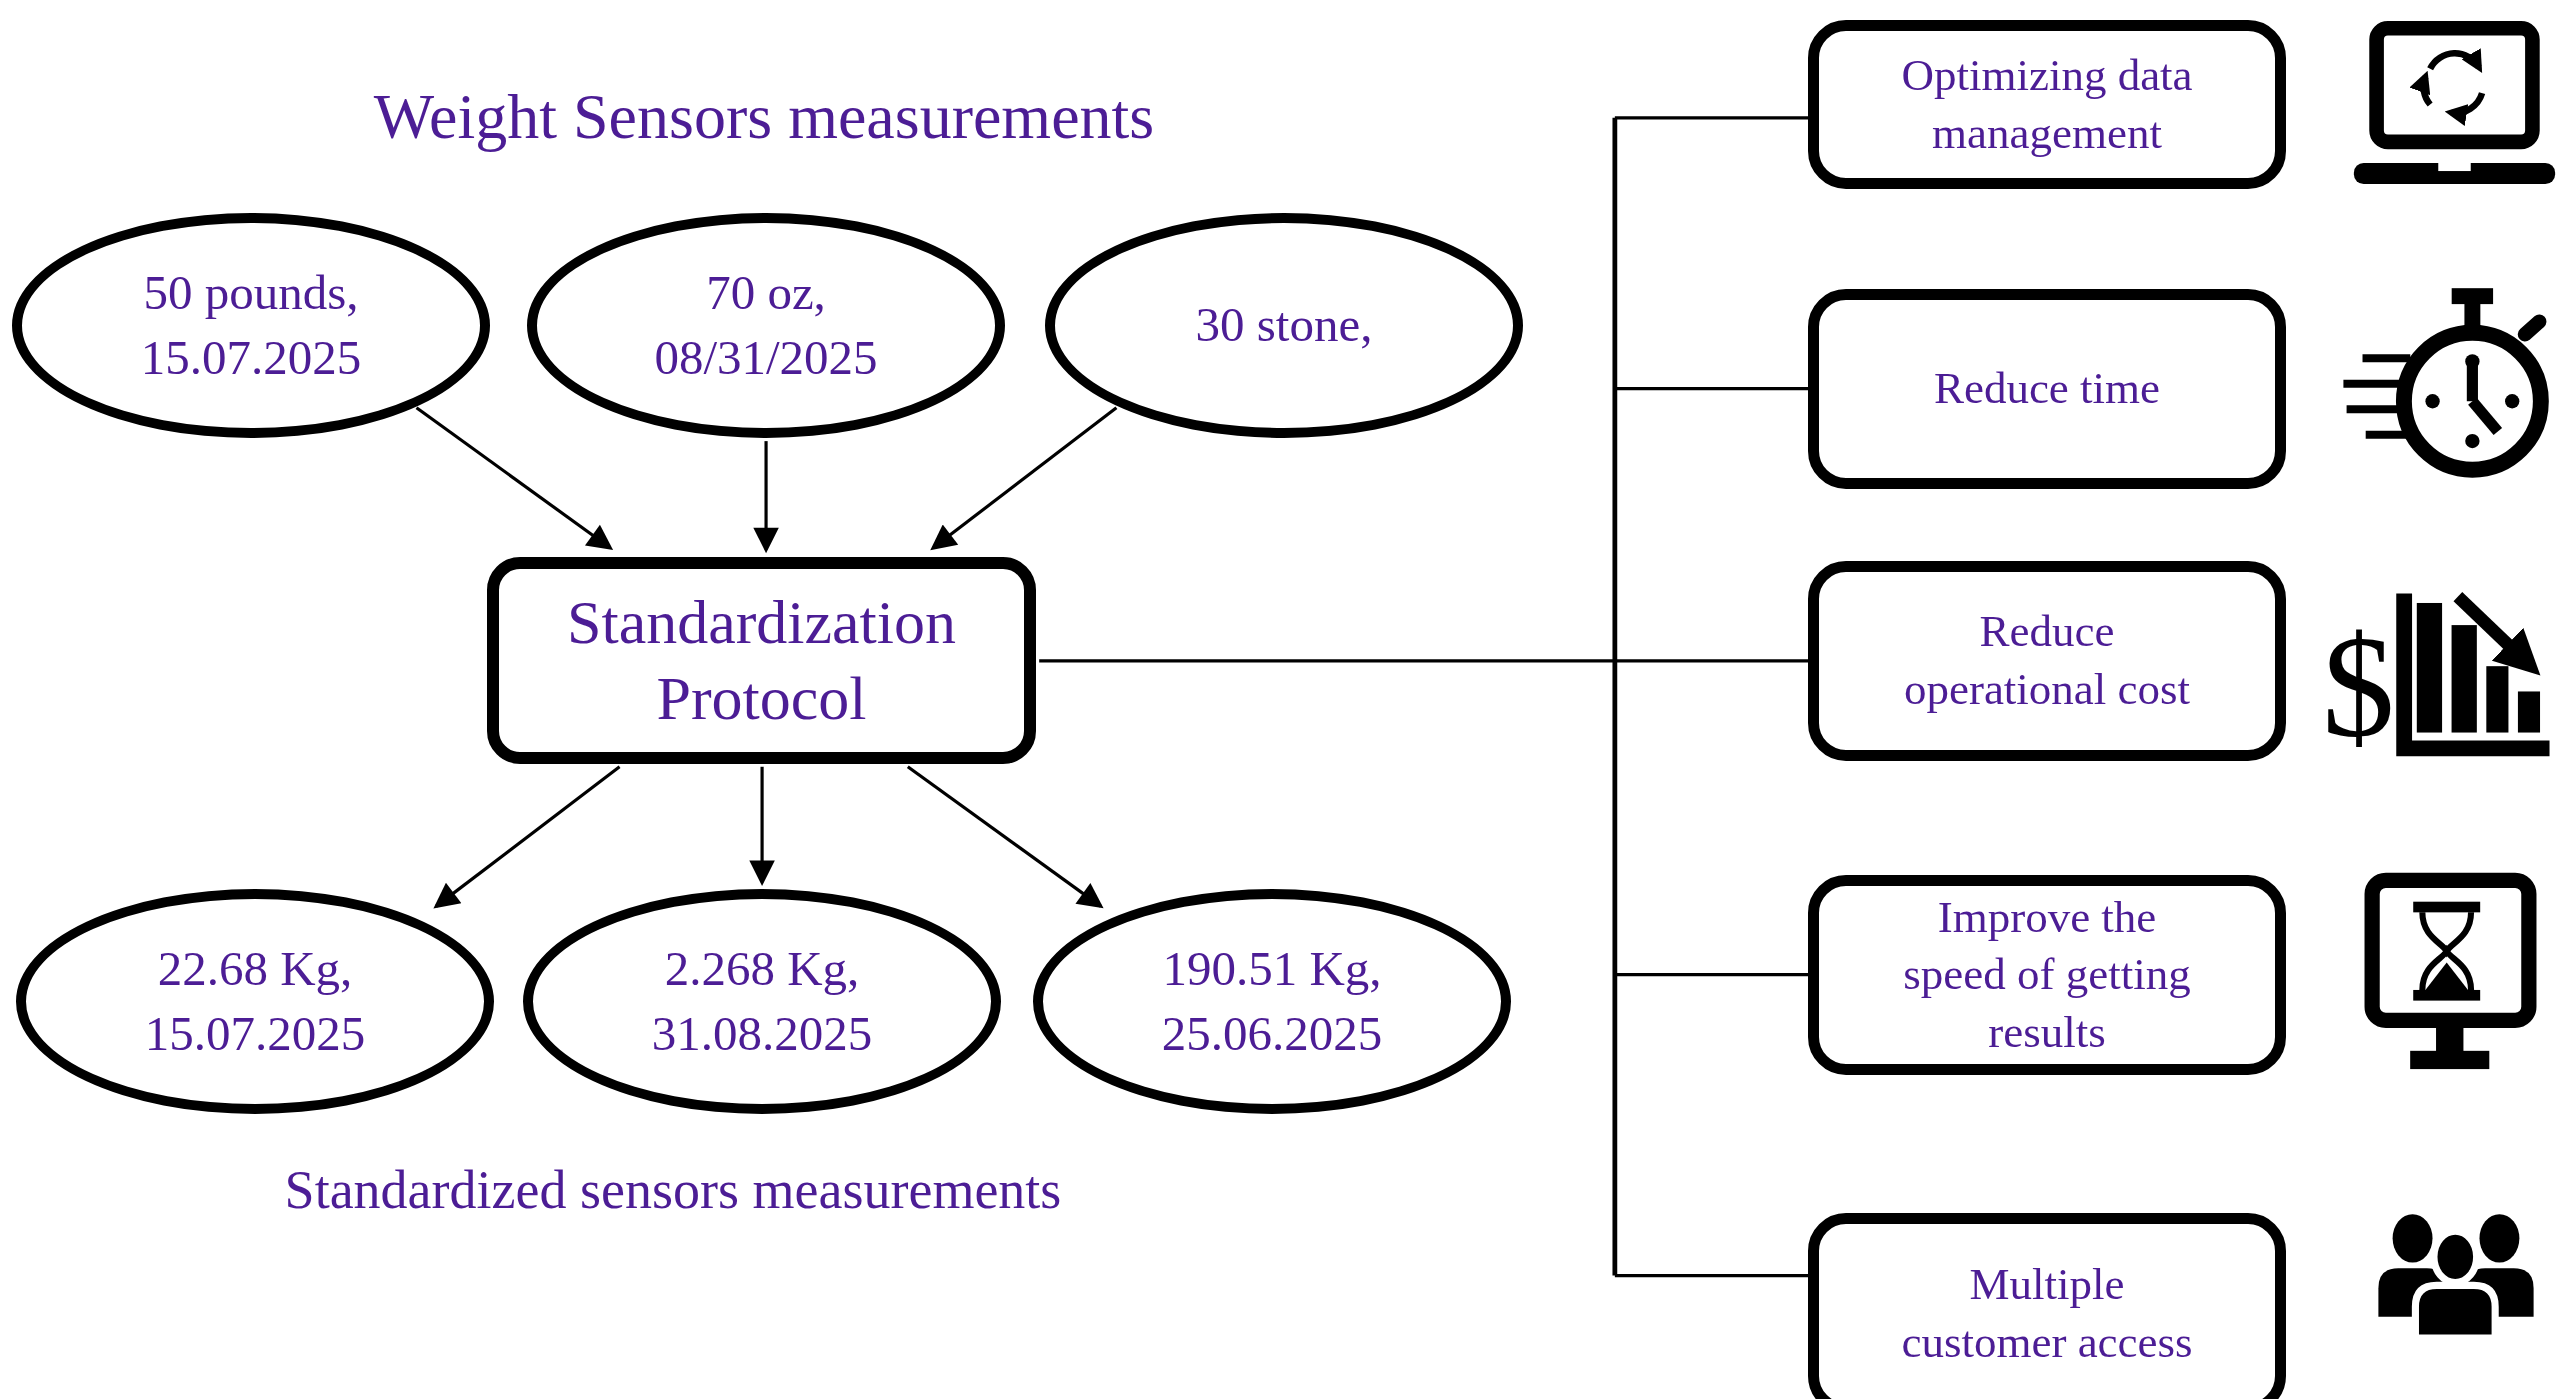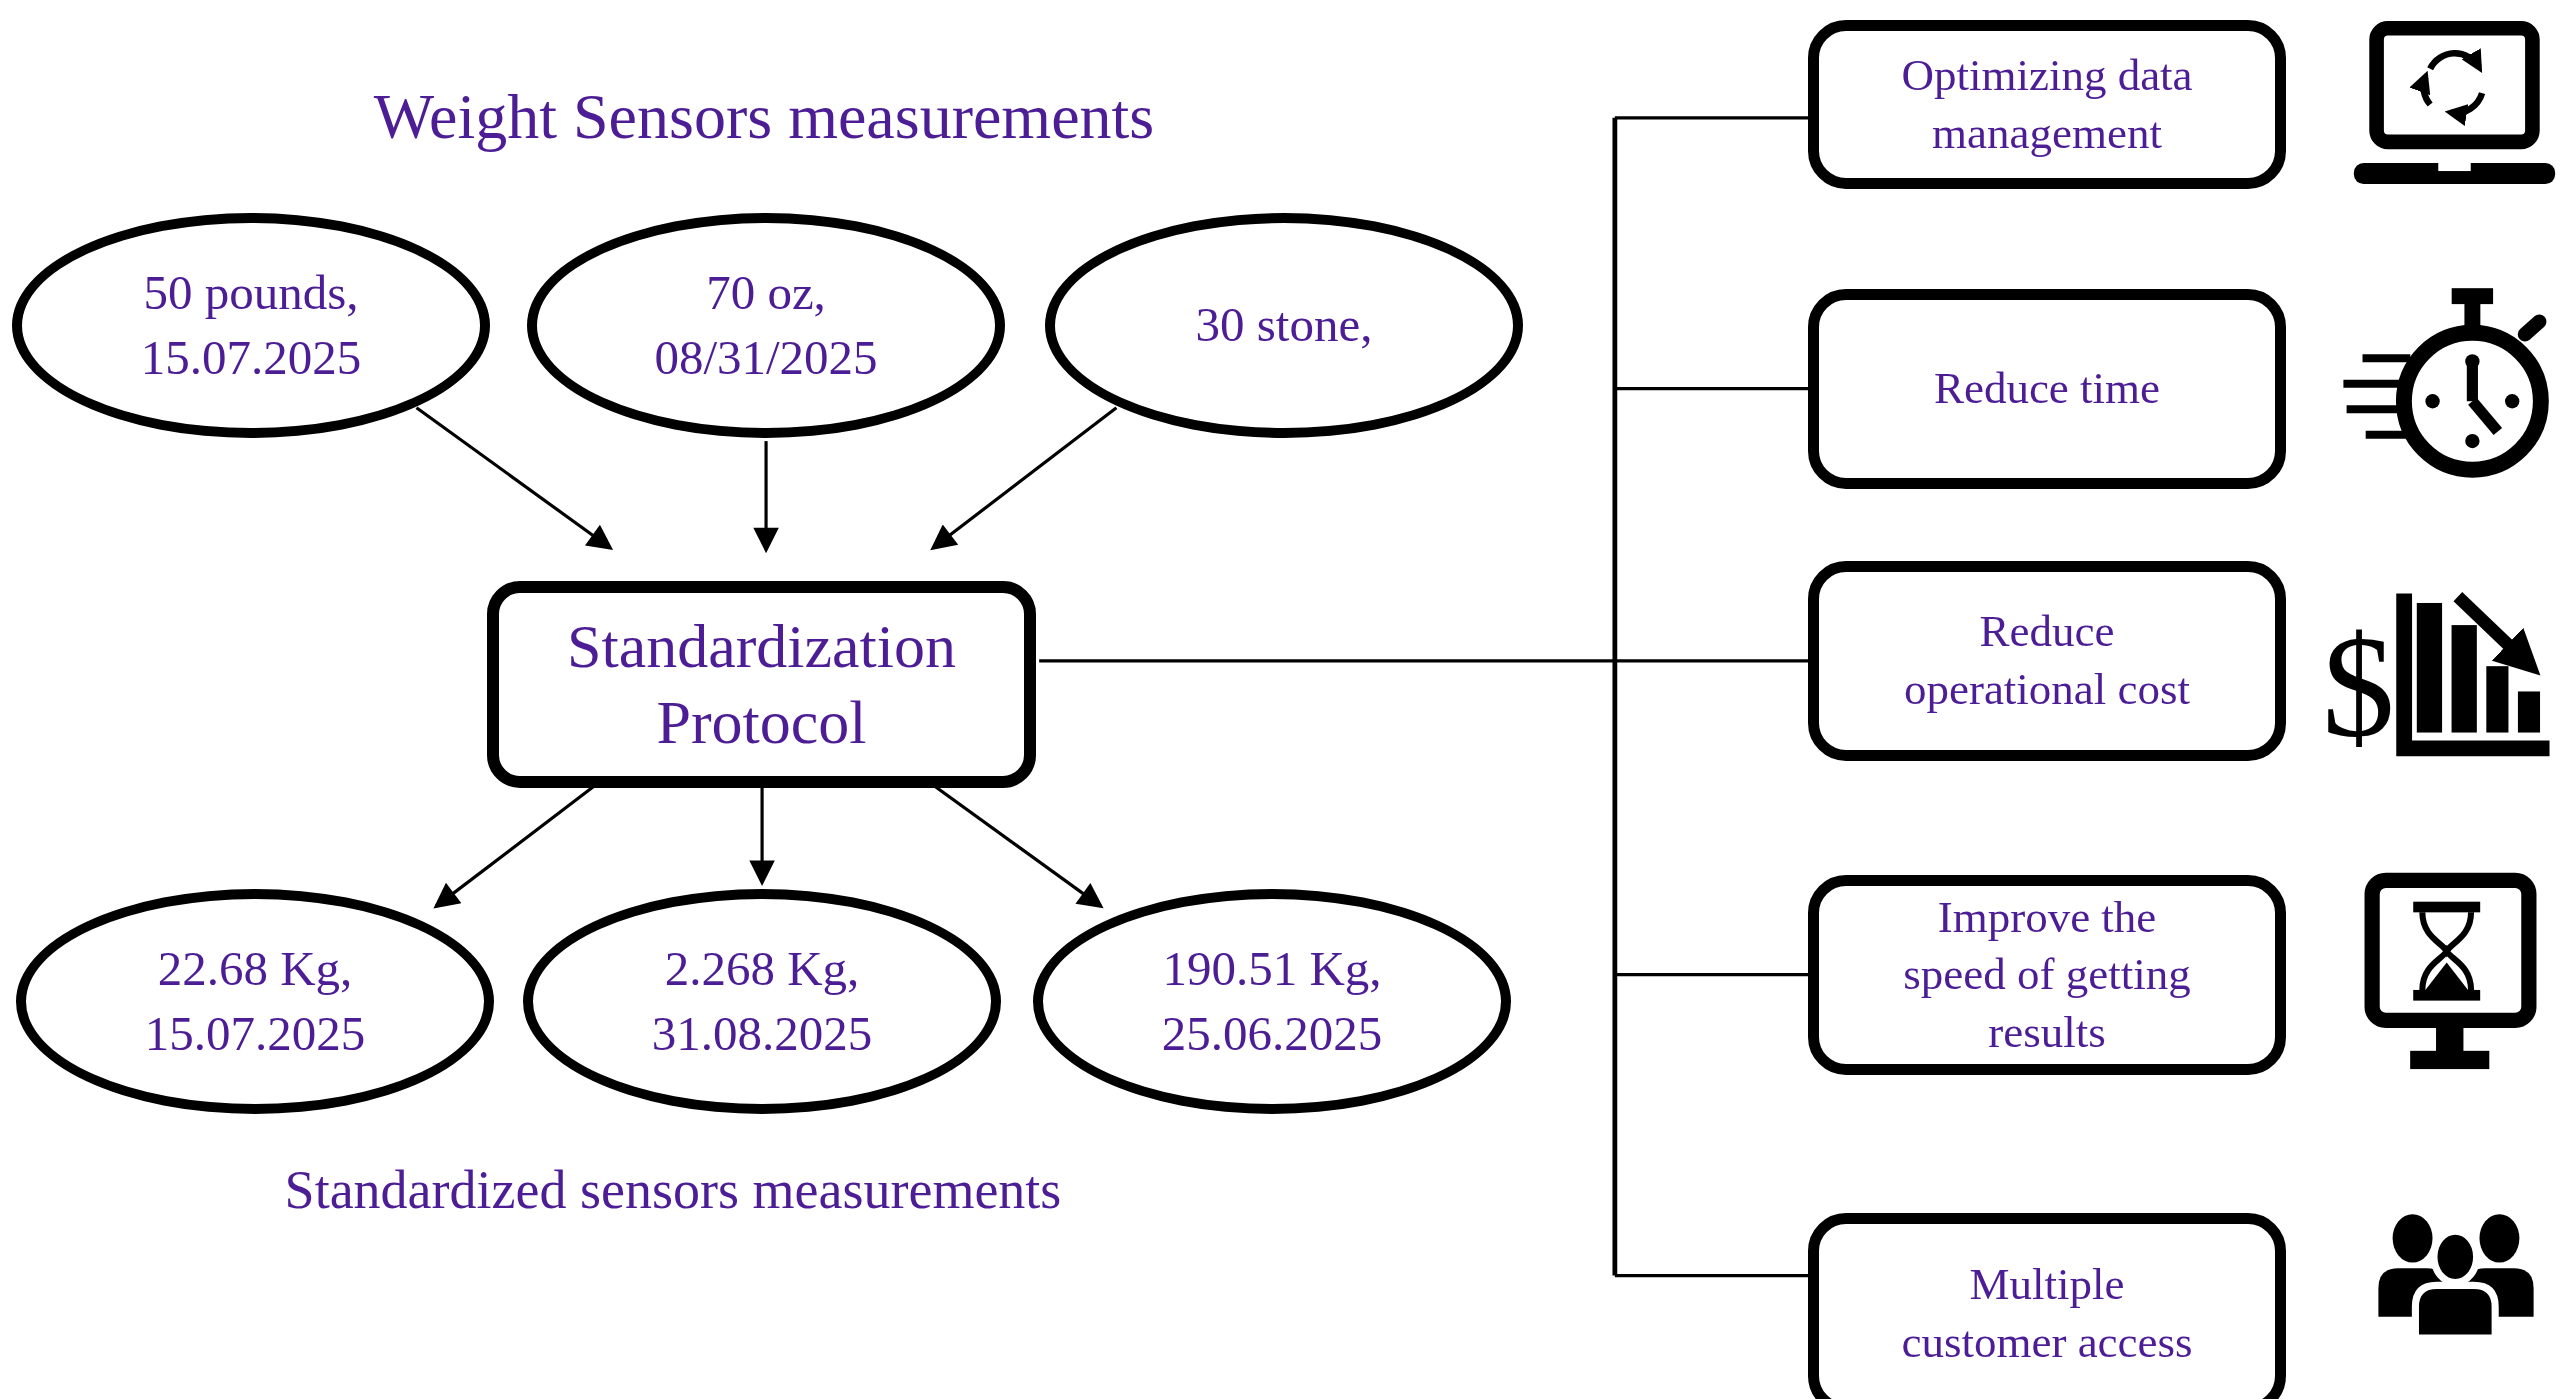--- a/index.html
+++ b/index.html
@@ -22,21 +22,21 @@
   .e-top-2{left:1045px;top:213px;}
   .e-bot-0{left:16px;top:889px;}
   .e-bot-1{left:523px;top:889px;}
   .e-bot-2{left:1033px;top:889px;}
   .ellipse span{display:block;}
 
   .protocol{
     position:absolute;box-sizing:border-box;left:487px;top:557px;width:549px;height:207px;
     border:12px solid #000;border-radius:33px;background:#fff;
     display:flex;flex-direction:column;align-items:center;justify-content:center;
-    font-size:62px;line-height:1.22;text-align:center;z-index:2;margin-top:24px;
+    font-size:62px;line-height:1.22;text-align:center;z-index:2;
   }
   .protocol span{display:block;}
 
   .benefit{
     position:absolute;box-sizing:border-box;left:1808px;width:478px;
     border:11px solid #000;border-radius:38px;background:#fff;
     display:flex;align-items:center;justify-content:center;
     font-size:45px;line-height:1.28;text-align:center;padding:0 64px;z-index:2;
   }
   .b-0{top:20px;height:169px;}

